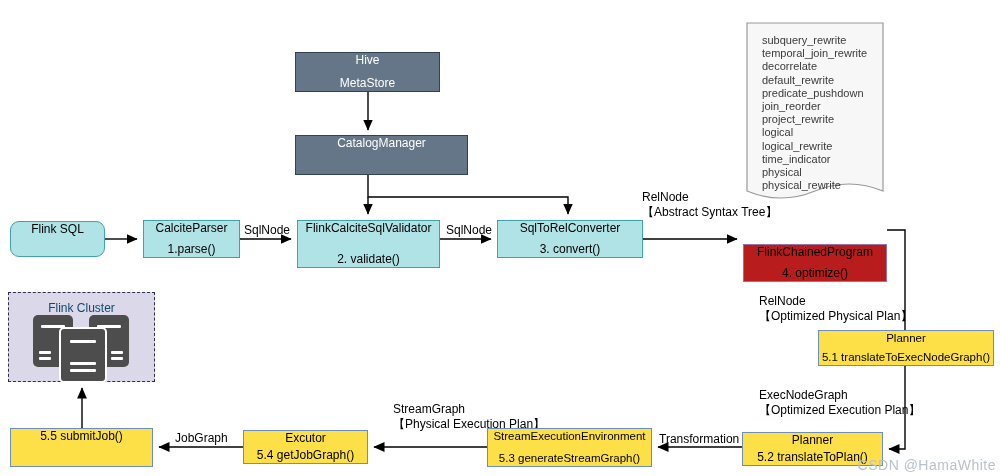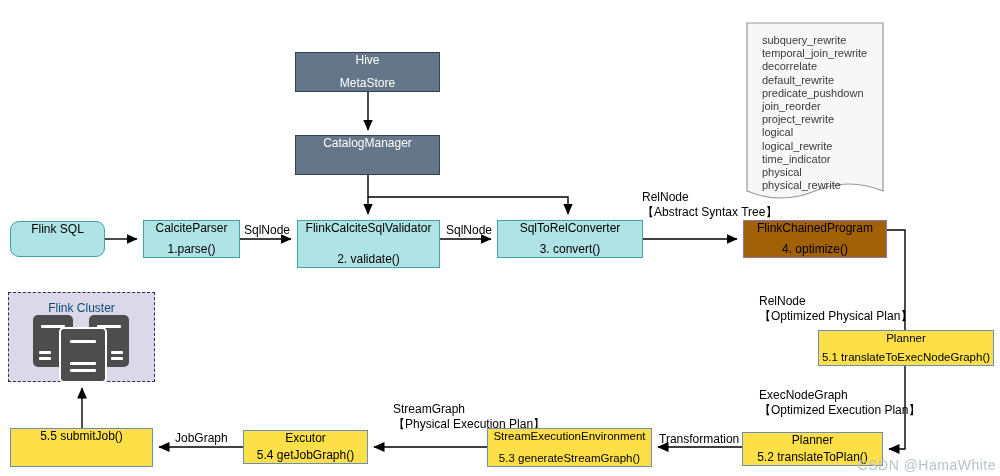--- a/index.html
+++ b/index.html
@@ -10,21 +10,21 @@
   #wires{position:absolute;left:0;top:0;z-index:0;}
   .node{
     position:absolute;z-index:2;display:flex;flex-direction:column;
     align-items:center;justify-content:space-between;text-align:center;
     font-size:12px;line-height:1.28;color:#000;box-sizing:border-box;
   }
   .node span{display:block;white-space:nowrap;}
   .dark{background:#647687;border:1px solid #314354;color:#ffffff;}
   .teal{background:#b0e3e6;border:1px solid #43a1aa;}
   .teal-round{background:#b0e3e6;border:1px solid #43a1aa;border-radius:9px;}
-  .purple{background:#a16207;border:1px solid #9673a6;}
+  .purple{background:#b91c1c;border:1px solid #9673a6;margin-top:24px;}
   .blue{background:#fde047;border:1px solid #6c8ebf;}
   .lbl{
     position:absolute;z-index:1;font-size:12px;line-height:1.22;color:#000;
     white-space:nowrap;
   }
   .cluster{
     position:absolute;z-index:2;left:8px;top:292px;width:147px;height:90px;
     background:#dbd8ea;border:1px dashed #2d2d4d;box-sizing:border-box;
   }
   .cluster-title{
@@ -89,21 +89,21 @@
       <div>logical_rewrite</div>
       <div>time_indicator</div>
       <div>physical</div>
       <div>physical_rewrite</div>
     </div>
 
   <div class="node dark" style="left:295px;top:52px;width:145px;height:40px;">
     <span>Hive</span>
     <span>MetaStore</span>
   </div>
-  <div class="node dark" style="left:295px;top:135px;width:145px;height:40px;">
+  <div class="node dark" style="left:295px;top:135px;width:173px;height:40px;">
     <span>CatalogManager</span>
   </div>
 
   <div class="node teal-round" style="left:10px;top:221px;width:95px;height:36px;">
     <span>Flink SQL</span>
   </div>
   <div class="node teal" style="left:143px;top:220px;width:97px;height:38px;">
     <span>CalciteParser</span>
     <span>1.parse()</span>
   </div>

